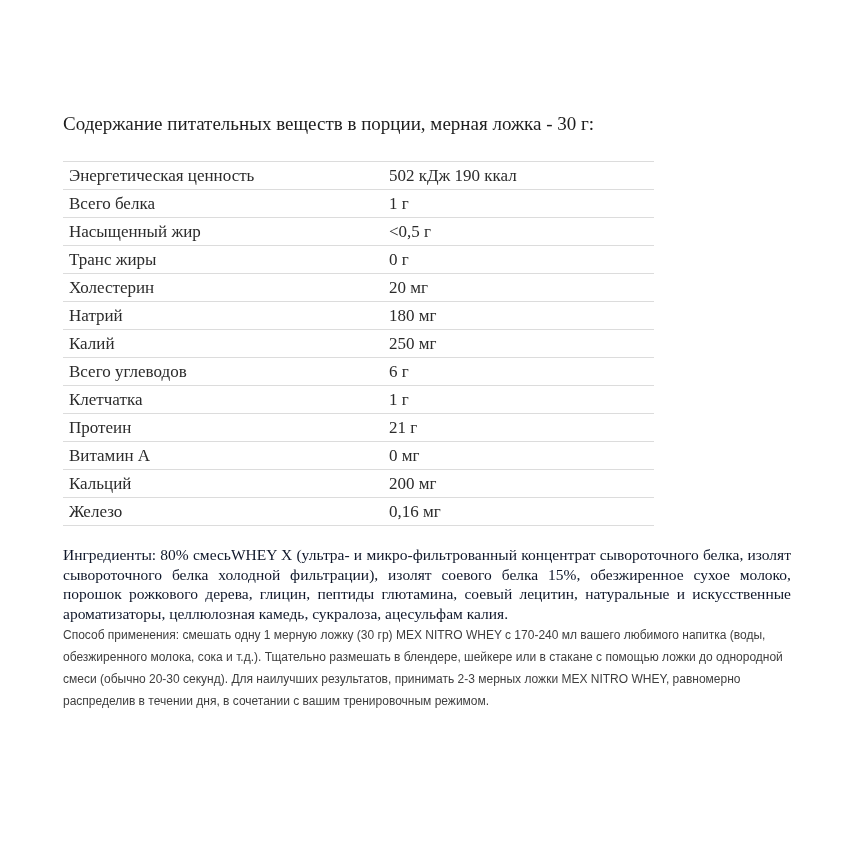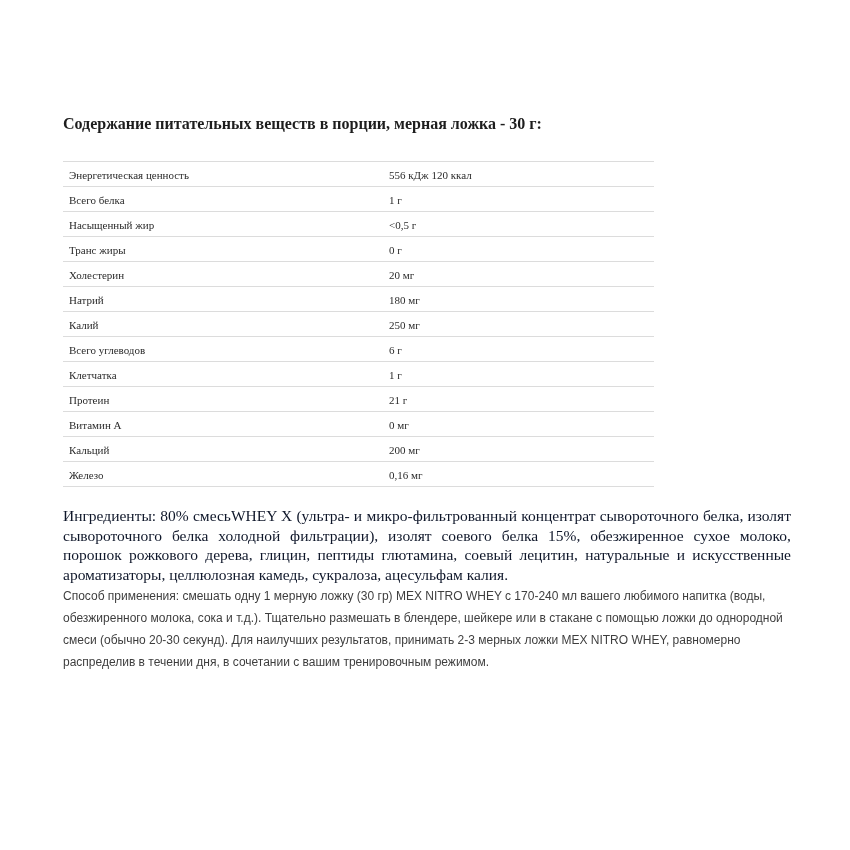--- a/index.html
+++ b/index.html
@@ -16,34 +16,33 @@
   }
   .content {
     position: absolute;
     left: 63px;
     top: 115px;
     width: 728px;
   }
   .title {
     margin: 0;
     font-family: "Liberation Serif", "DejaVu Serif", serif;
-    font-size: 16px;
+    font-size: 19px;
     line-height: 18px;
     color: #1d1d1d;
-    font-weight: bold;
   }
   table.nutrition-table {
     margin-top: 28px;
     width: 591px;
     border-collapse: collapse;
     table-layout: fixed;
   }
   table.nutrition-table td {
     font-family: "Liberation Serif", "DejaVu Serif", serif;
-    font-size: 11px;
+    font-size: 17px;
     color: #2b2b2b;
     border-top: 1px solid #dcdcdc;
     padding: 4px 0 3px 6px;
     height: 17px;
     vertical-align: middle;
     white-space: nowrap;
     overflow: hidden;
   }
   table.nutrition-table tr:last-child td {
     border-bottom: 1px solid #dcdcdc;
@@ -74,21 +73,21 @@
 <div class="page">
   <div class="content">
 
     <p class="title">Содержание питательных веществ в порции, мерная ложка - 30 г:</p>
 
     <table class="nutrition-table">
       <tbody>
 
           <tr>
             <td class="cell-label">Энергетическая ценность</td>
-            <td class="cell-value">556 кДж 120 ккал</td>
+            <td class="cell-value">502 кДж 190 ккал</td>
           </tr>
 
           <tr>
             <td class="cell-label">Всего белка</td>
             <td class="cell-value">1 г</td>
           </tr>
 
           <tr>
             <td class="cell-label">Насыщенный жир</td>
             <td class="cell-value">&lt;0,5 г</td>

